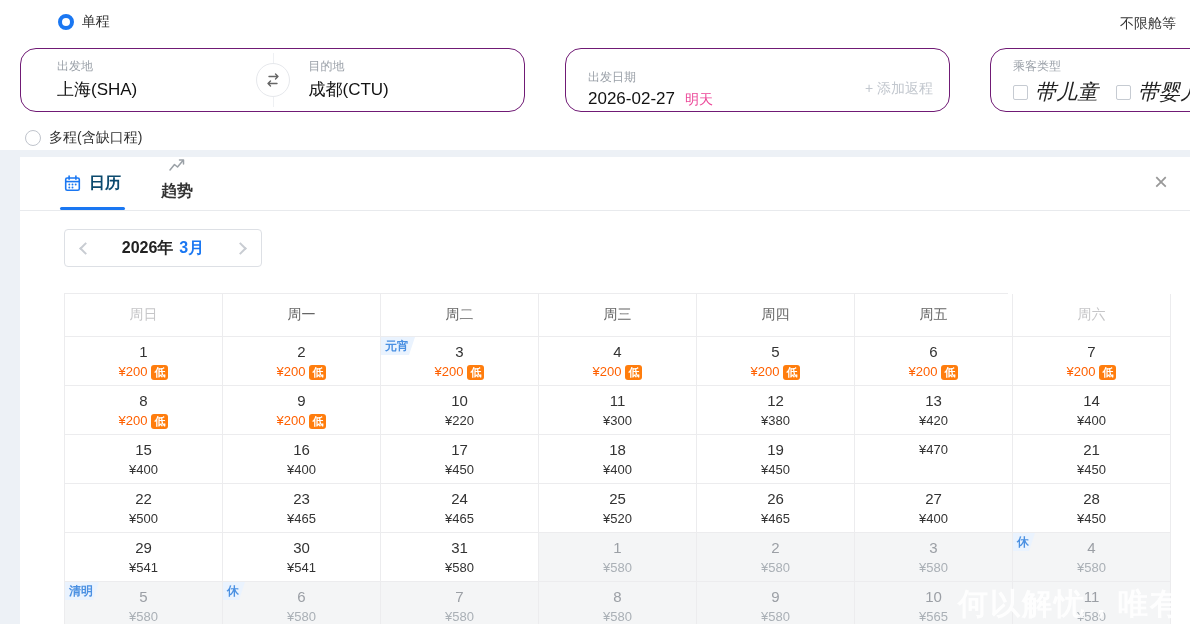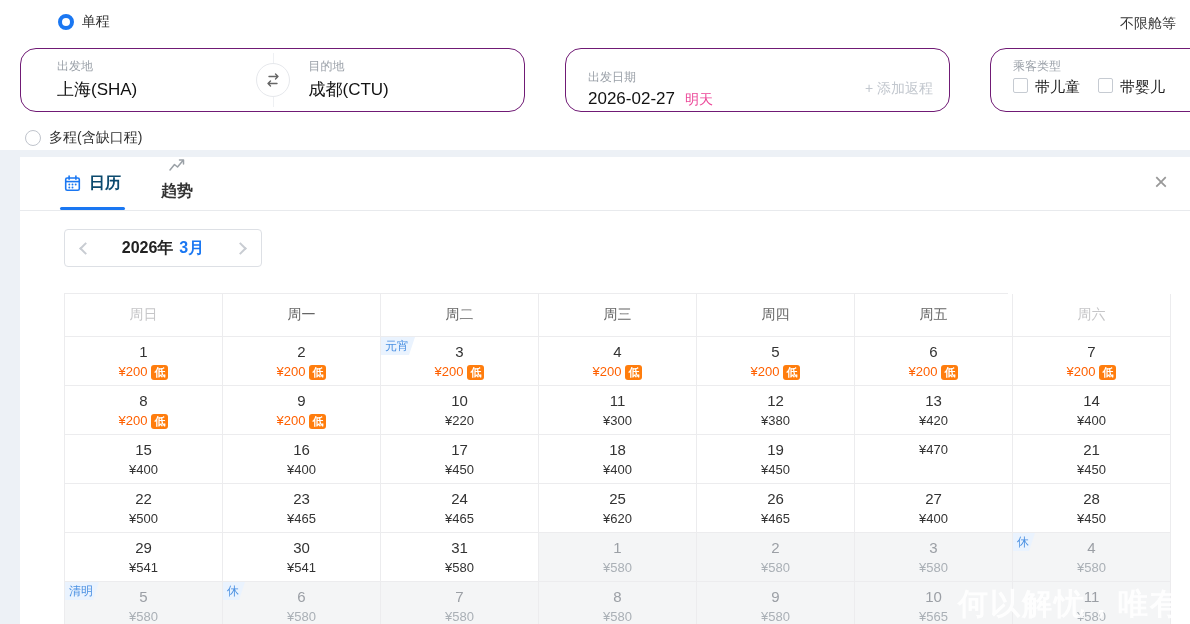--- a/index.html
+++ b/index.html
@@ -28,21 +28,21 @@
   .card-route .vline { position:absolute; left:50%; top:4px; bottom:4px; width:1px; background:#eef0f3; }
   .swap { position:absolute; left:50%; top:50%; transform:translate(-50%,-50%); width:34px; height:34px;
     border-radius:50%; background:#fff; border:1px solid #e6e8ec; display:flex; align-items:center;
     justify-content:center; cursor:pointer; z-index:2; color:#555; }
   .card-date { width:385px; padding:20px 0 0 22px; }
   .date-line { display:flex; align-items:baseline; gap:10px; }
   .date-hint { font-size:14px; color:#ec4899; font-weight:400; }
   .add-return { position:absolute; right:16px; bottom:13px; font-size:14px; color:#c2c7ce; cursor:pointer; }
   .card-passenger { width:270px; padding:9px 0 0 22px; }
   .cb-row { display:flex; align-items:center; gap:18px; margin-top:3px; }
-  .cb-opt { display:flex; align-items:flex-start; gap:7px; font-size:15px; color:#222; cursor:pointer; }
+  .cb-opt { display:flex; align-items:center; gap:7px; font-size:21px; color:#222; cursor:pointer;font-style:italic; }
   .cbox { width:15px; height:15px; border:1px solid #c6cbd2; border-radius:2px; background:#fff; }
 
   
   .page-band { position:absolute; top:150px; left:0; right:0; bottom:0; background:#edf1f6; }
   .panel { position:absolute; left:20px; top:157px; width:1170px; height:467px; background:#fff; }
   .tabs { height:54px; border-bottom:1px solid #e8eaed; display:flex; align-items:center; padding-left:44px; gap:40px; position:relative; }
   .tab { display:flex; align-items:center; gap:8px; font-size:16px; cursor:pointer; height:100%; position:relative; }
   .tab .tlabel { font-weight:700; }
   .tab.active { color:#0c4a6e; }
   .tab.active::after { content:""; position:absolute; left:-4px; right:-4px; bottom:0; height:3px;
@@ -68,21 +68,21 @@
     text-align:center; padding-top:5px; position:relative; cursor:pointer; background:#fff; }
   .dcell .dnum { font-size:15px; color:#333; line-height:20px; }
   .dcell .price { font-size:13px; color:#333; line-height:19px; }
   .dcell .price.low { color:#ff6000; }
   .badge { display:inline-block; background:#ff7d0d; color:#fff; font-size:11px; line-height:15px;
     padding:0 3px; border-radius:3px; margin-left:4px; font-weight:700; }
   .dcell.muted { background:#f4f5f6; }
   .dcell.muted .dnum { color:#9b9fa5; }
   .dcell.muted .price { color:#aab0b6; }
   .ftag { position:absolute; left:0; top:0; font-size:12px; color:#4a90e2; background:#eaf3fe;
-    line-height:18px; padding:0 6px 0 4px; clip-path:polygon(0 0,100% 0,calc(100% - 6px) 100%,0 100%); }
+    line-height:18px; padding:0 6px 0 4px; clip-path:polygon(0 0,100% 0,calc(100% - 6px) 100%,0 100%);font-weight:bold; }
 
   .watermark { position:absolute; left:958px; top:584px; font-size:30px; font-weight:700;
     color:rgba(255,255,255,0.9); white-space:nowrap; z-index:9; letter-spacing:2px; }
 
   svg { display:block; }
 </style>
 </head>
 <body>
 
 <div class="topbar">
@@ -289,21 +289,21 @@
       <div class="dcell">
         <div class="dnum">23</div>
         <div><span class="price">¥465</span></div>
       </div>
       <div class="dcell">
         <div class="dnum">24</div>
         <div><span class="price">¥465</span></div>
       </div>
       <div class="dcell">
         <div class="dnum">25</div>
-        <div><span class="price">¥620</span></div>
+        <div><span class="price">¥520</span></div>
       </div>
       <div class="dcell">
         <div class="dnum">26</div>
         <div><span class="price">¥465</span></div>
       </div>
       <div class="dcell">
         <div class="dnum">27</div>
         <div><span class="price">¥400</span></div>
       </div>
       <div class="dcell">

